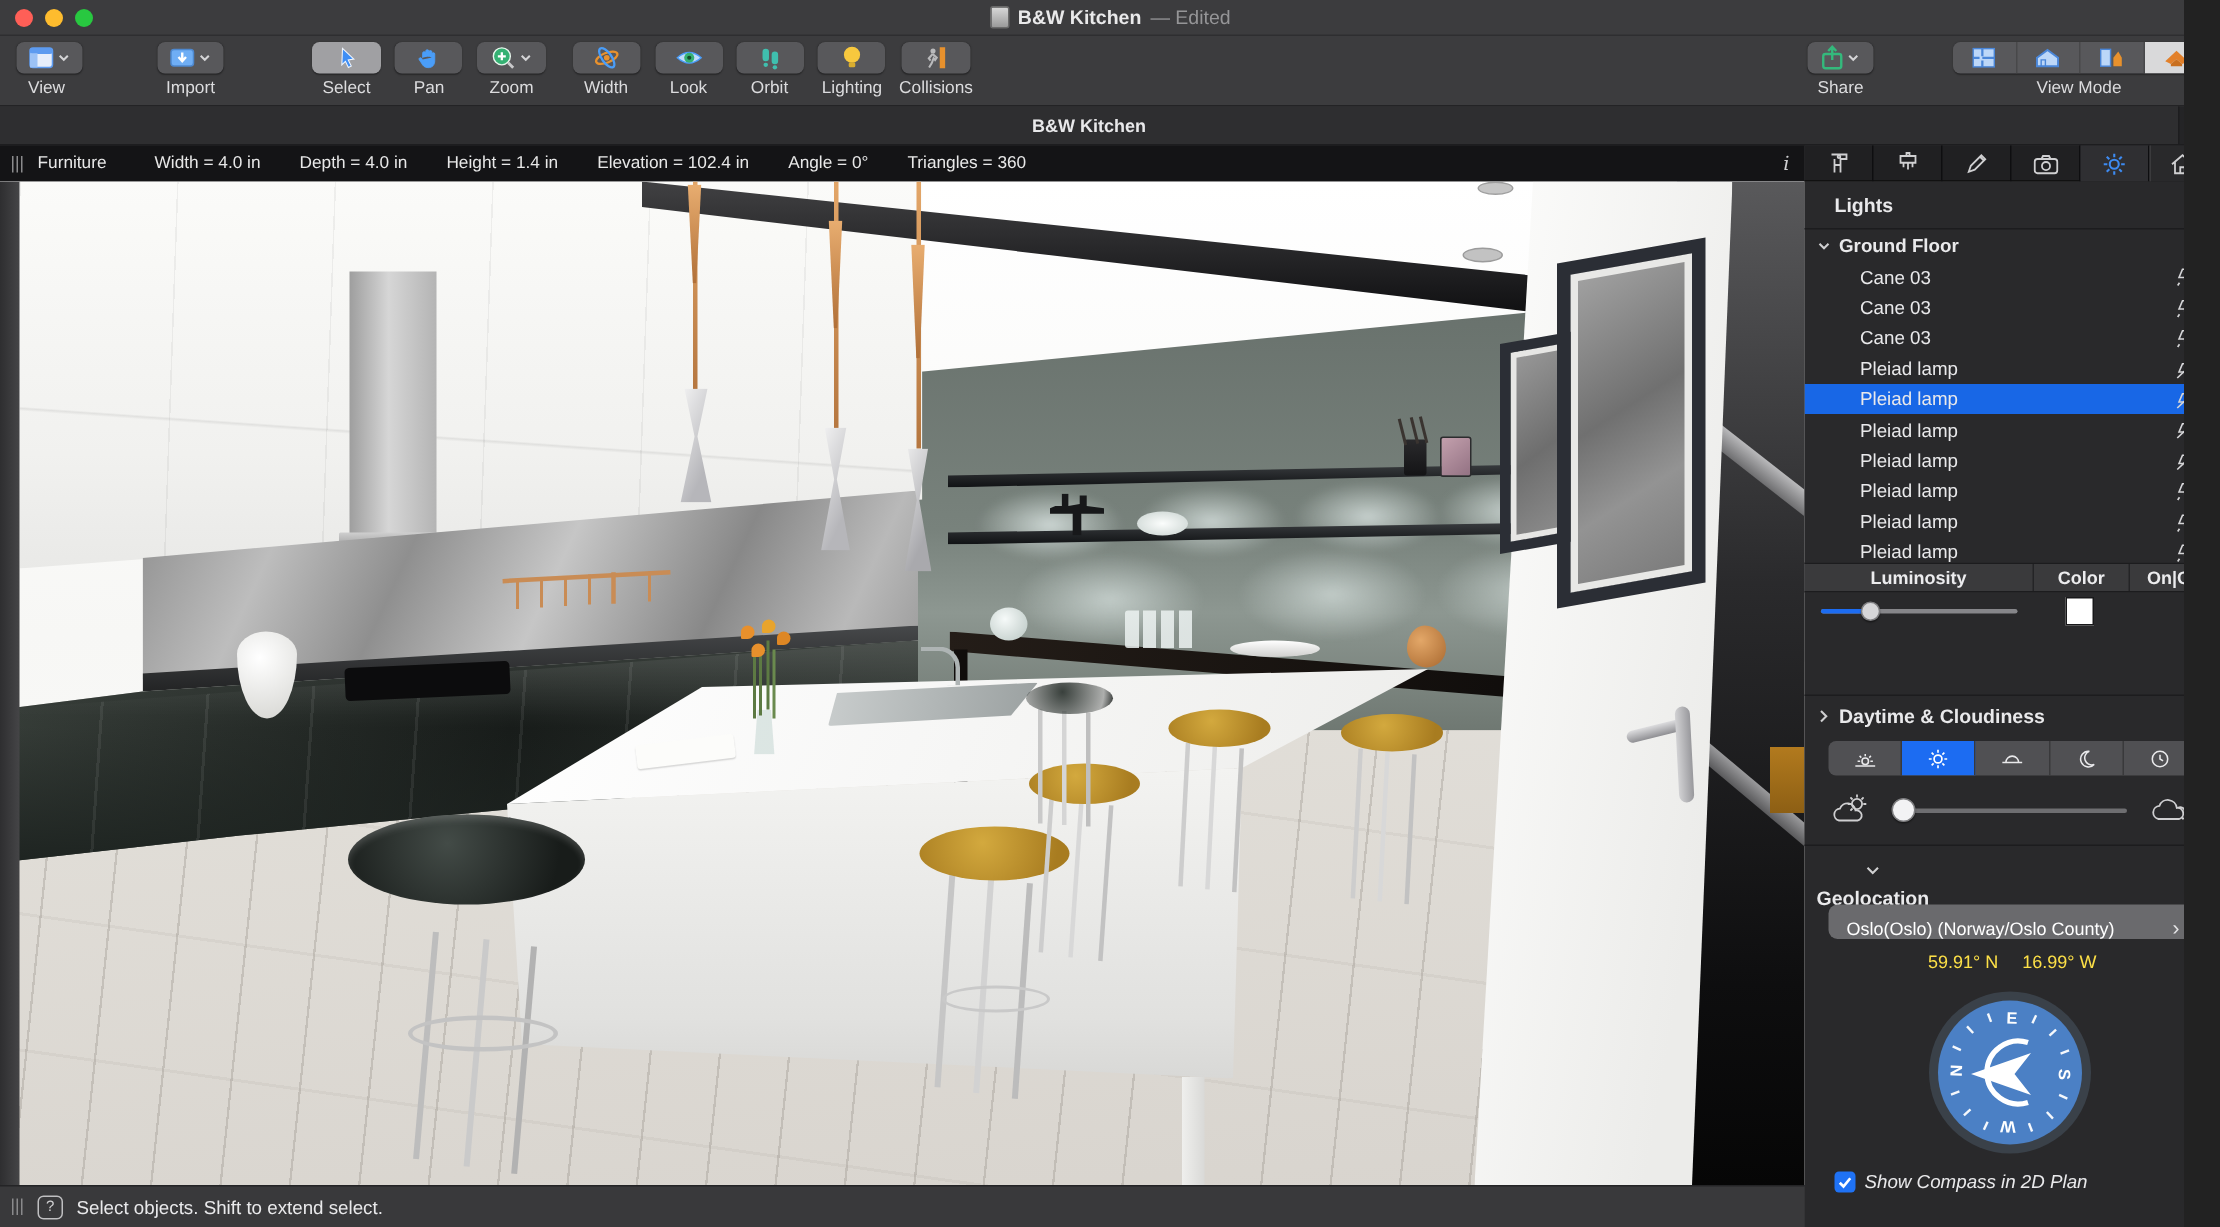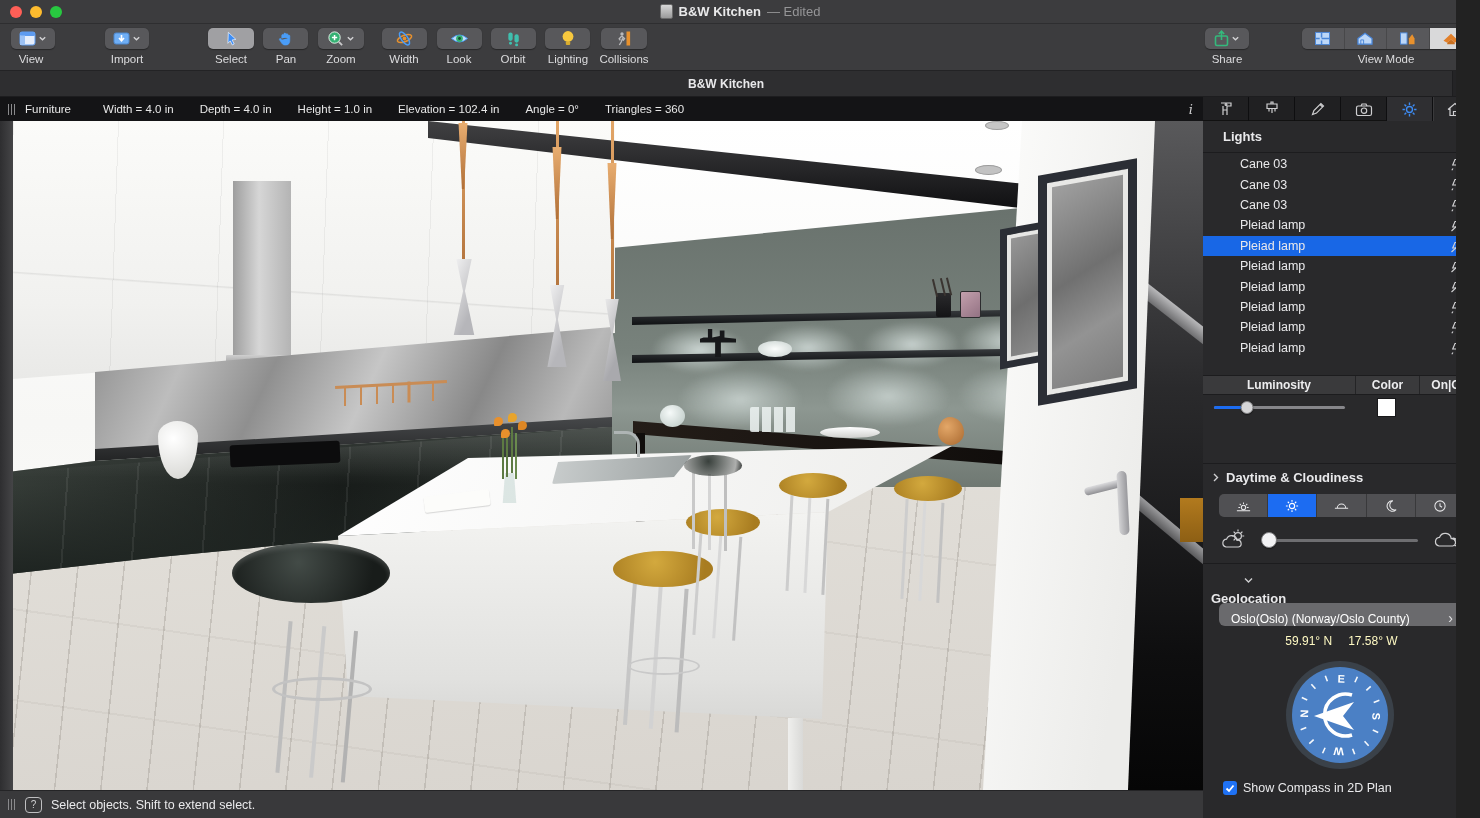--- a/index.html
+++ b/index.html
@@ -63,23 +63,23 @@
   #swatch{position:absolute;left:174px;top:277px;width:19px;height:19px;border:1px solid #18181a;box-shadow:inset 0 0 0 1px #fff;}
   .sechead{position:absolute;display:flex;align-items:center;gap:6px;font-size:13px;font-weight:bold;left:8px;}
   #dayseg{position:absolute;left:16px;top:373px;width:245px;height:23px;background:#505053;border-radius:5px;display:flex;overflow:hidden;}
   #dayseg .ds{flex:1;display:flex;align-items:center;justify-content:center;border-right:1px solid #39393b;color:#e8e8ea;}
   #dayseg .ds:last-child{border-right:none;}
   #dayseg .ds.on{background:#1c6cf2;}
   .cloudico{position:absolute;color:#cfcfd1;}
   #geobtn{position:absolute;left:16px;top:482px;width:244px;height:23px;background:#6a6a6d;border-radius:6px;display:flex;align-items:flex-end;font-size:12px;color:#fff;padding:0 10px;}
   #geobtn .gb-label{flex:1;padding-left:2px;}
   #geobtn .gb-chev{color:#e4e4e6;font-size:14px;}
-  #coords{position:absolute;left:0;top:513px;width:277px;text-align:center;font-size:12px;color:#fef9c3;display:flex;justify-content:center;gap:16px;}
+  #coords{position:absolute;left:0;top:513px;width:277px;text-align:center;font-size:12px;color:#fde047;display:flex;justify-content:center;gap:16px;}
   #compass{position:absolute;left:81px;top:538px;}
-  #showcompass{position:absolute;left:20px;top:660px;display:flex;align-items:center;gap:6px;font-size:12.5px;}
+  #showcompass{position:absolute;left:20px;top:660px;display:flex;align-items:center;gap:6px;font-size:12.5px;font-style:italic;}
   .cbox{width:14px;height:14px;border-radius:3px;background:#1f72f5;display:flex;align-items:center;justify-content:center;}
   
   #statusbar{position:absolute;left:0;top:790px;width:1203px;height:28px;background:#39393b;border-top:1px solid #242426;display:flex;align-items:center;color:#e9e9eb;font-size:12.5px;}
   .help{width:17px;height:16px;border:1.4px solid #bfbfc1;border-radius:4px;color:#cfcfd1;font-size:10px;display:flex;align-items:center;justify-content:center;margin-right:9px;}
   .st{white-space:nowrap;}
   svg{display:block;}
 </style>
 </head>
 <body>
 
@@ -240,21 +240,21 @@
 
   <div id="infobar">
     <span class="grip">
         <i></i>
         <i></i>
         <i></i>
       </span>
     <span class="ib-item" style="margin-right:32px;">Furniture</span>
     <span class="ib-item">Width = 4.0 in</span>
     <span class="ib-item">Depth = 4.0 in</span>
-    <span class="ib-item">Height = 1.0 in</span>
+    <span class="ib-item">Height = 1.4 in</span>
     <span class="ib-item">Elevation = 102.4 in</span>
     <span class="ib-item">Angle = 0°</span>
     <span class="ib-item">Triangles = 360</span>
     <span id="info-i">i</span>
   </div>
 
   <div id="paneltabs">
     <div class="ptab">
       <svg width="18" height="16" viewBox="0 0 18 16" fill="none" stroke="#cfcfd1" stroke-width="1.2">
           <path d="M4 2 h10 v3 h-4 v9 M6 5 v9 M6 9 h4"></path>
@@ -388,20 +388,26 @@
     <div class="s" style="left:1118px;top:350px;width:10px;height:64px;border-radius:5px;background:linear-gradient(90deg,#d2d2d4,#98989c);transform:rotate(-3deg);"></div>
 
     <div class="s" style="left:0;top:0;width:13px;height:669px;background:linear-gradient(90deg,#2e2e30,#454547);"></div>
   </div>
 
   <div id="panel">
     <div id="panel-title">Lights</div>
     <div class="hr" style="top:31px;"></div>
 
     <div id="lightlist">
+      <div class="group-row">
+        <svg width="10" height="10" viewBox="0 0 10 10">
+            <path d="M2 3.5 L5 6.5 L8 3.5" stroke="#cfcfd1" stroke-width="1.4" fill="none"></path>
+          </svg>
+        <span>Ground Floor</span>
+      </div>
       <div class="light-row" data-state="on">
         <span class="nm">Cane 03</span>
         <span class="licon">
             <svg class="lamp-on" viewBox="0 0 17 17" fill="none" stroke="currentColor" stroke-width="1.1">
               <path d="M6 3.5 h5 l2.3 5.5 h-9.6 z"></path>
               <circle cx="8.5" cy="10.3" r="1" fill="currentColor"></circle>
               <path d="M4 12.5 l-1.2 1.8 M8.5 13 v2 M13 12.5 l1.2 1.8"></path>
             </svg>
           </span>
       </div>
@@ -570,21 +576,21 @@
           <path d="M2 2.5 L5.5 6 L9 2.5" stroke="#cfcfd1" stroke-width="1.4" fill="none"></path>
         </svg>
       <span>Geolocation</span>
     </div>
     <div id="geobtn">
       <span class="gb-label">Oslo(Oslo) (Norway/Oslo County)</span>
       <span class="gb-chev">›</span>
     </div>
     <div id="coords">
       <span>59.91° N</span>
-      <span>17.58° W</span>
+      <span>16.99° W</span>
     </div>
 
     <div id="compass">
       <svg width="112" height="112" viewBox="0 0 112 112">
         <circle cx="56" cy="56" r="54" fill="#3a4149"></circle>
         <circle cx="56" cy="56" r="48" fill="#4b80c5"></circle>
         <g transform="rotate(-88 56 56)" stroke="#ffffff" stroke-width="1.6" opacity="0.95">
           <line x1="56" y1="14" x2="56" y2="20" transform="rotate(22.5 56 56)"></line>
             <line x1="56" y1="14" x2="56" y2="20" transform="rotate(45 56 56)"></line>
             <line x1="56" y1="14" x2="56" y2="20" transform="rotate(67.5 56 56)"></line>

